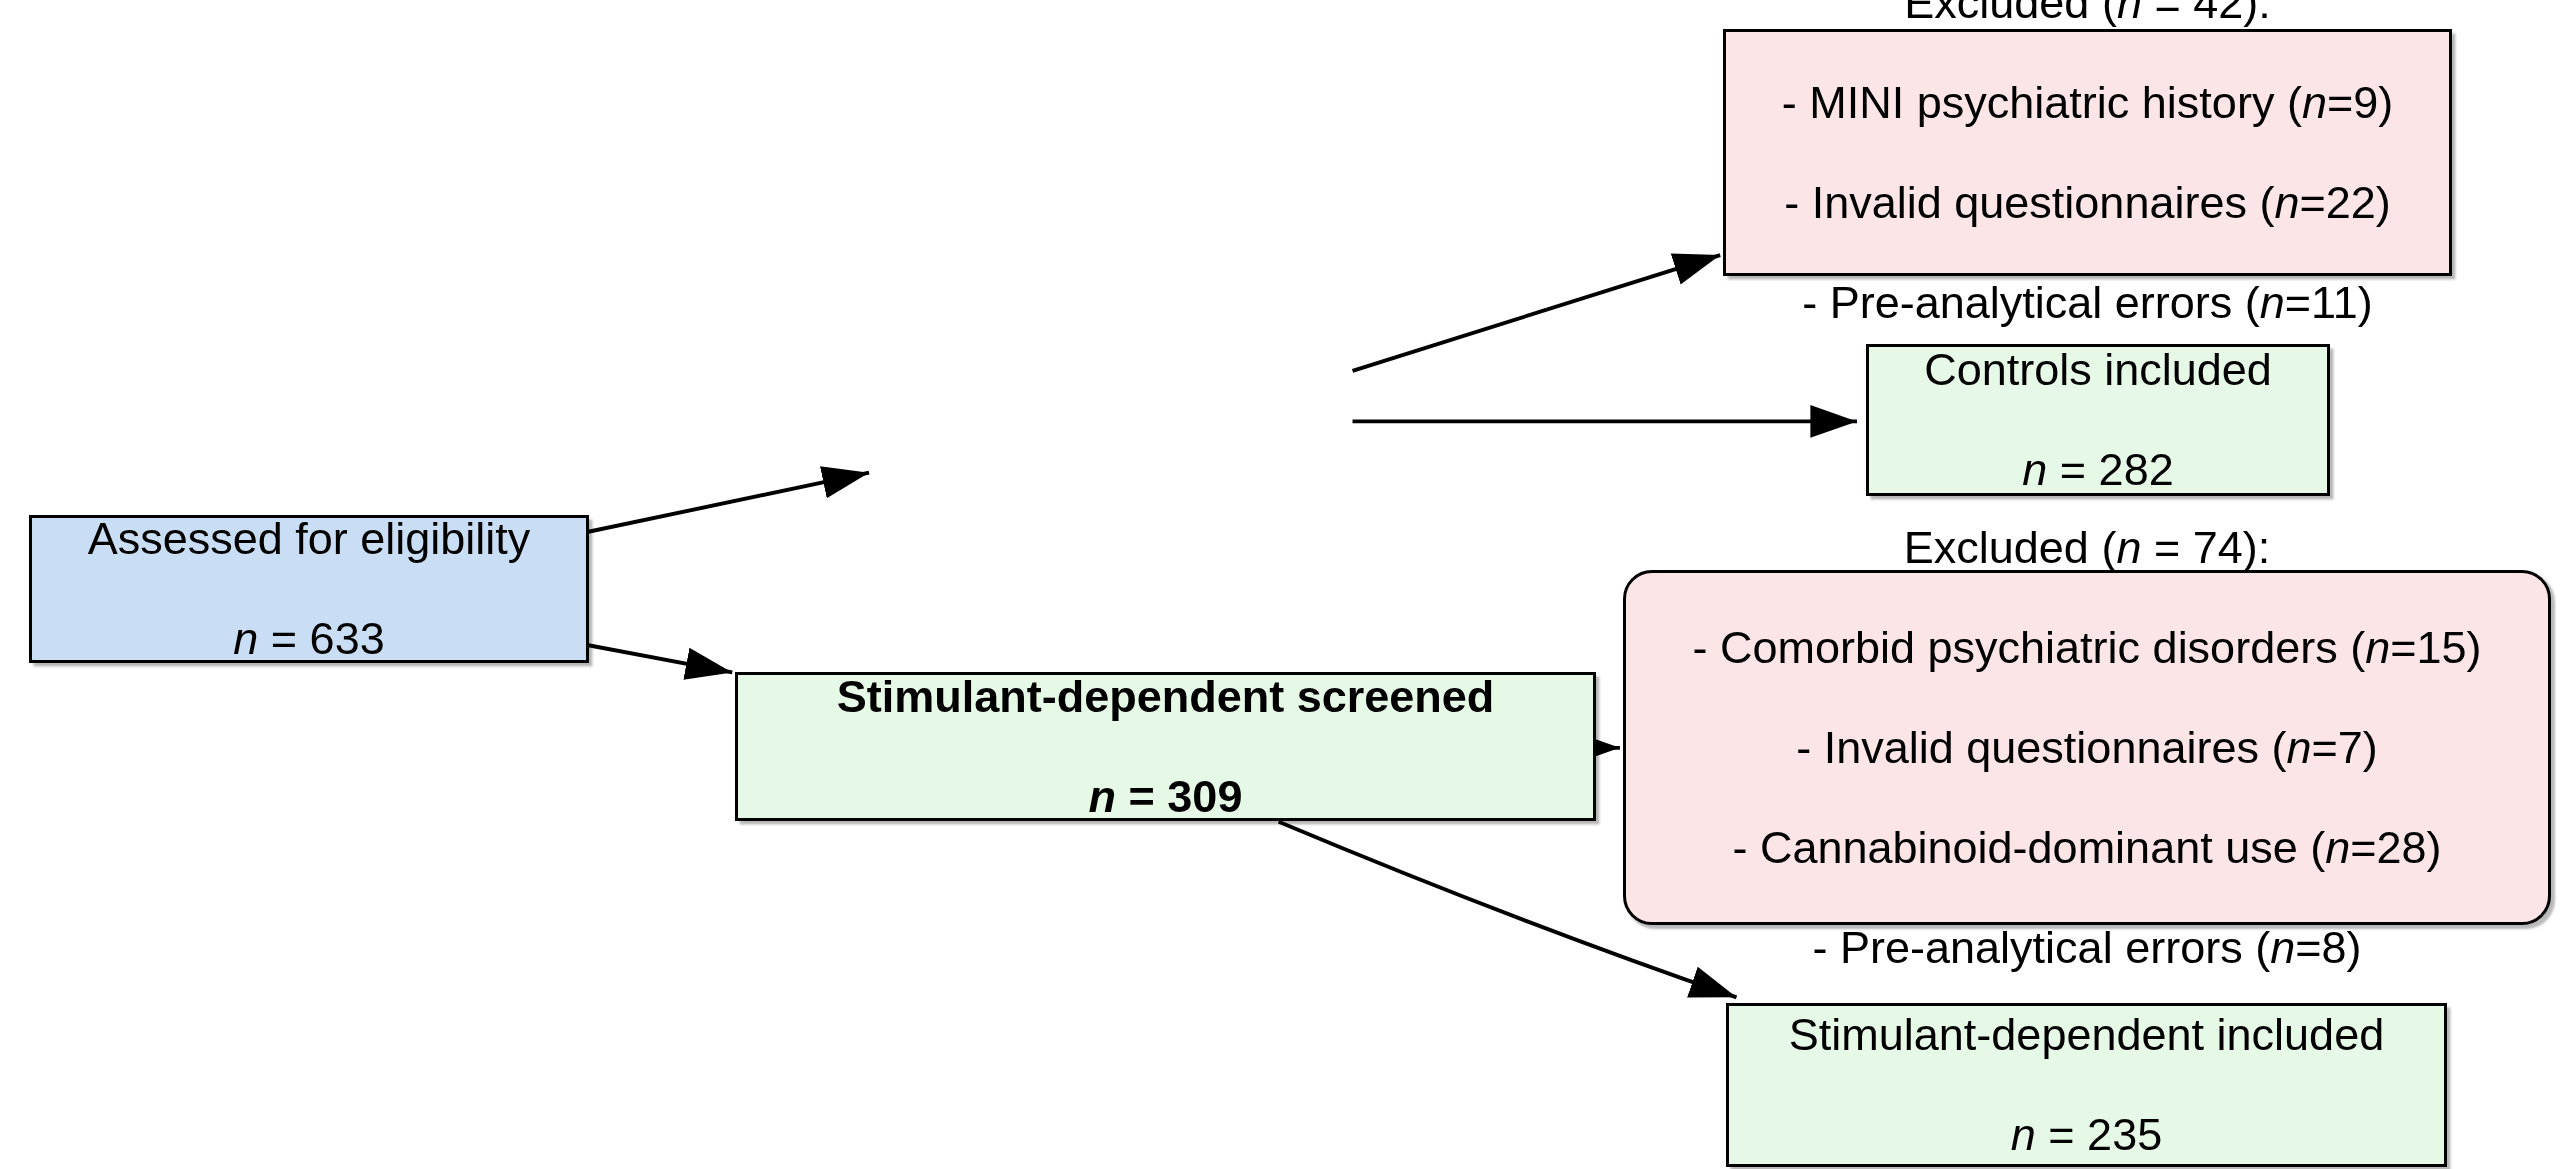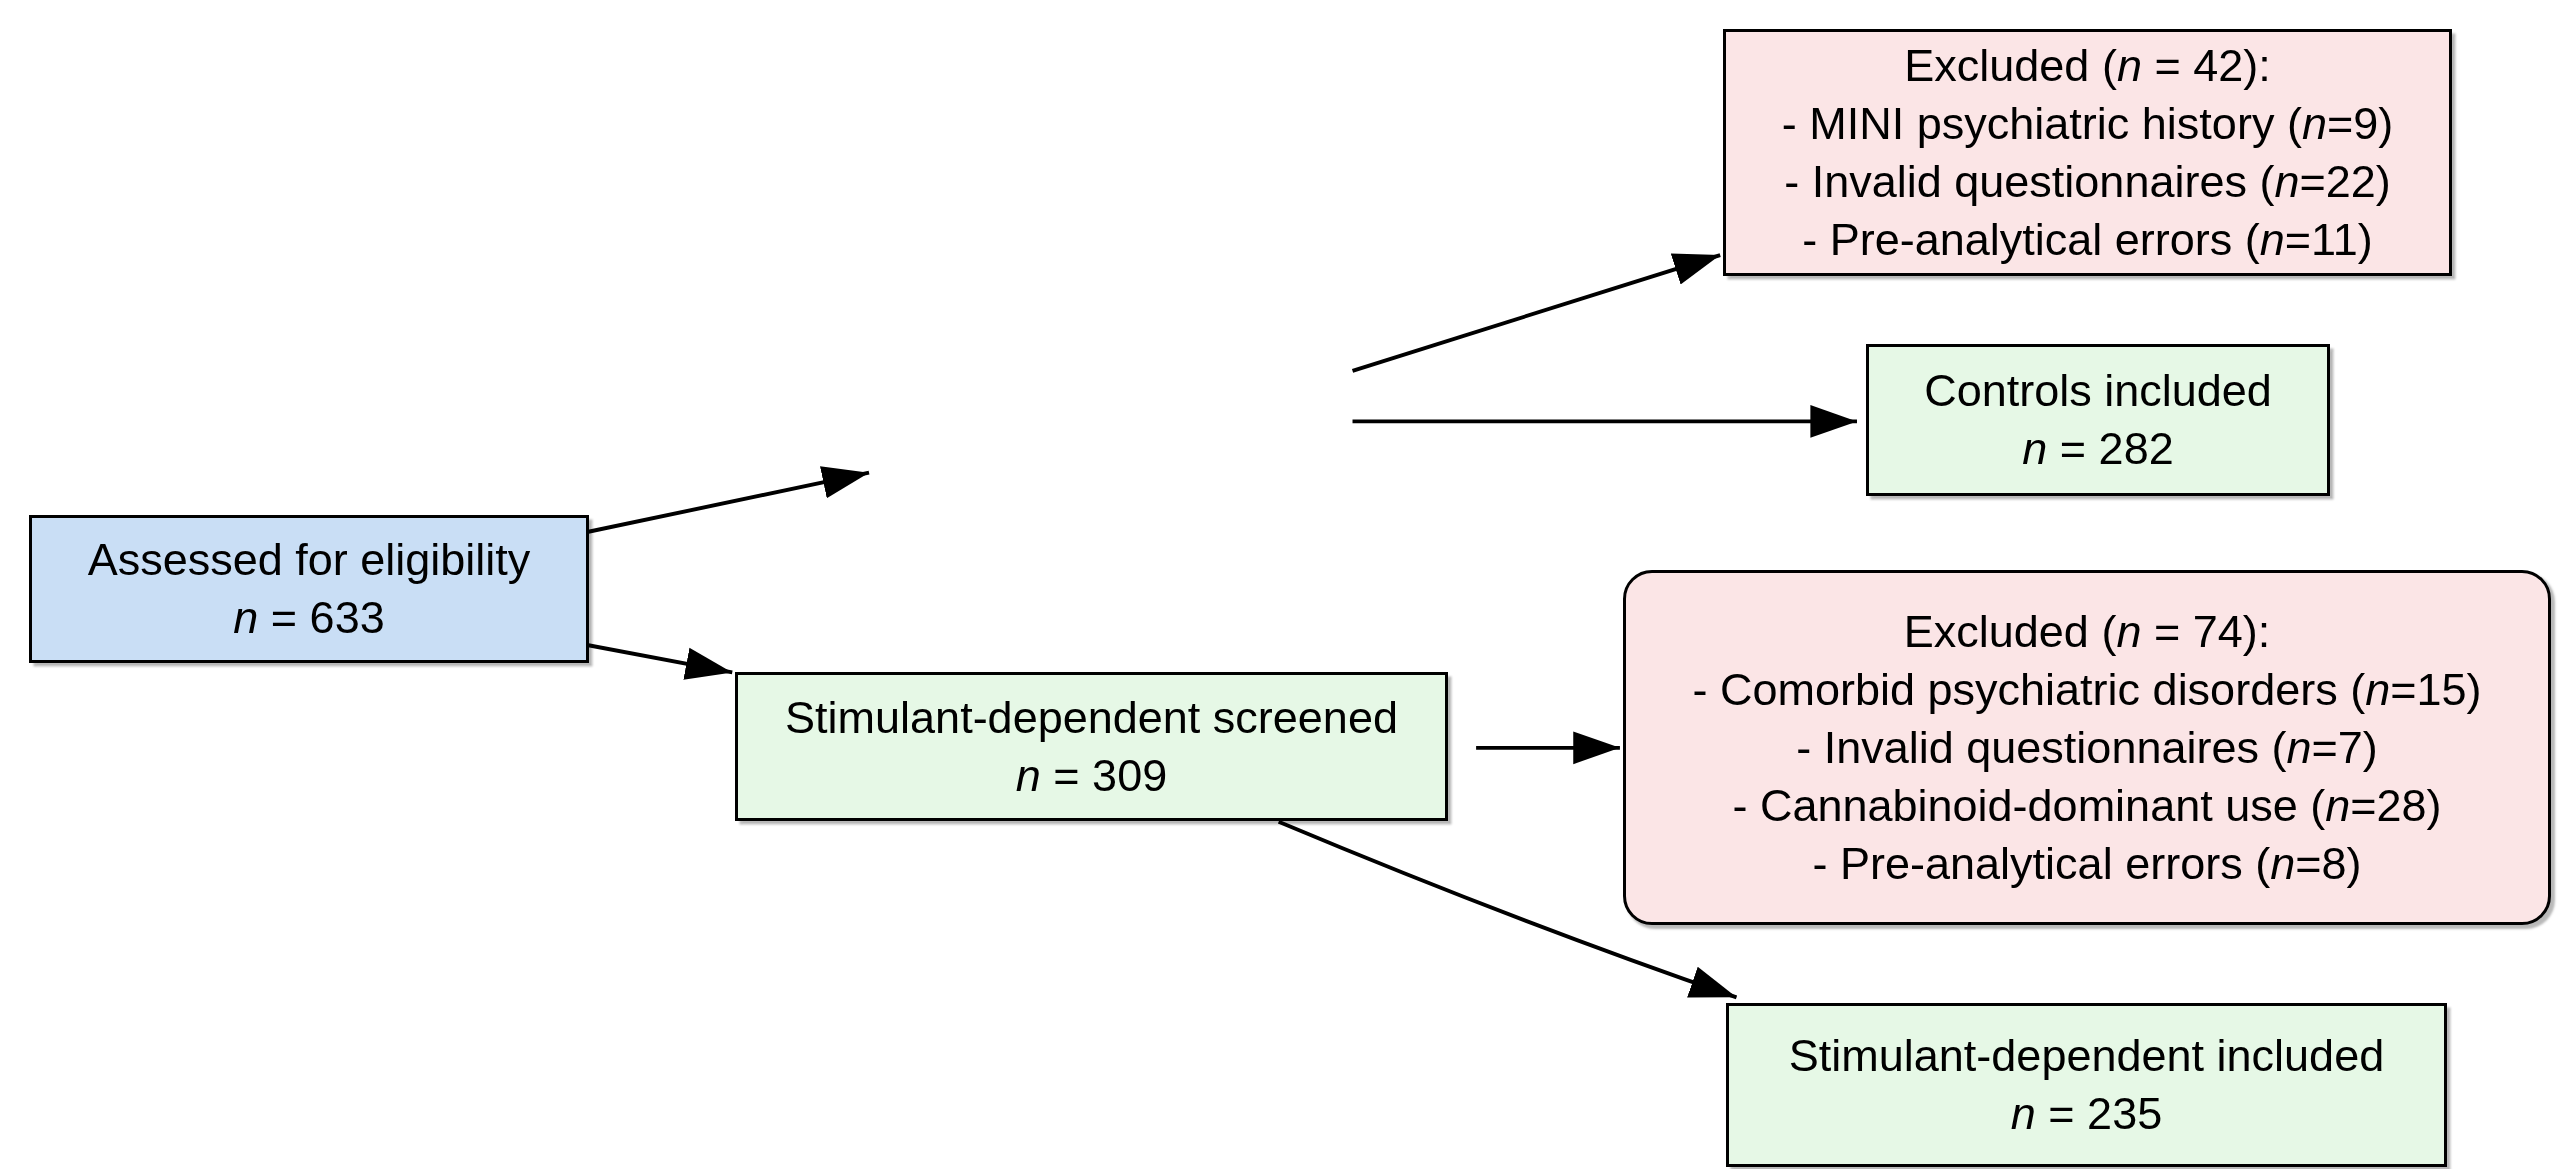--- a/index.html
+++ b/index.html
@@ -29,32 +29,33 @@
     box-sizing: border-box;
     border: 3.9px solid #000000;
     display: flex;
     flex-direction: column;
     justify-content: center;
     align-items: center;
     text-align: center;
     font-size: 45px;
     line-height: 58px;
     box-shadow: 3.9px 3.9px 2.3px rgba(0,0,0,0.28);
+    gap: 42px;
   }
   .node .line { white-space: nowrap; }
   .node i { font-style: italic; }
   .fill-blue  { background: #c9def5; }
   .fill-green { background: #e6f8e6; }
   .fill-pink  { background: #fbe5e6; }
 
   #assessed            { left: 29px;   top: 515px;  width: 560px;  height: 148px; }
   #controls-screened   { left: 872px; top: 350px;  width: 480px;  height: 148px; }
   #excluded-controls   { left: 1723px; top: 29px;   width: 729px;  height: 247px; }
   #controls-included   { left: 1860px; top: 344px;  width: 464px;  height: 152px; margin-left: 6px; }
-  #stimulant-screened  { left: 735px;  top: 672px;  width: 713px;  height: 149px; }
+  #stimulant-screened  { left: 735px;  top: 672px;  width: 861px;  height: 149px; font-weight: bold; }
   #excluded-stimulant  { left: 1623px; top: 570px;  width: 928px; height: 355px; border-radius: 29px; }
   #stimulant-included  { left: 1726px; top: 997px; width: 721px;  height: 164px; margin-top: 6px; }
 
   .edge {
     stroke: #000000;
     stroke-width: 5px;
     fill: none;
   }
 </style>
 </head>

